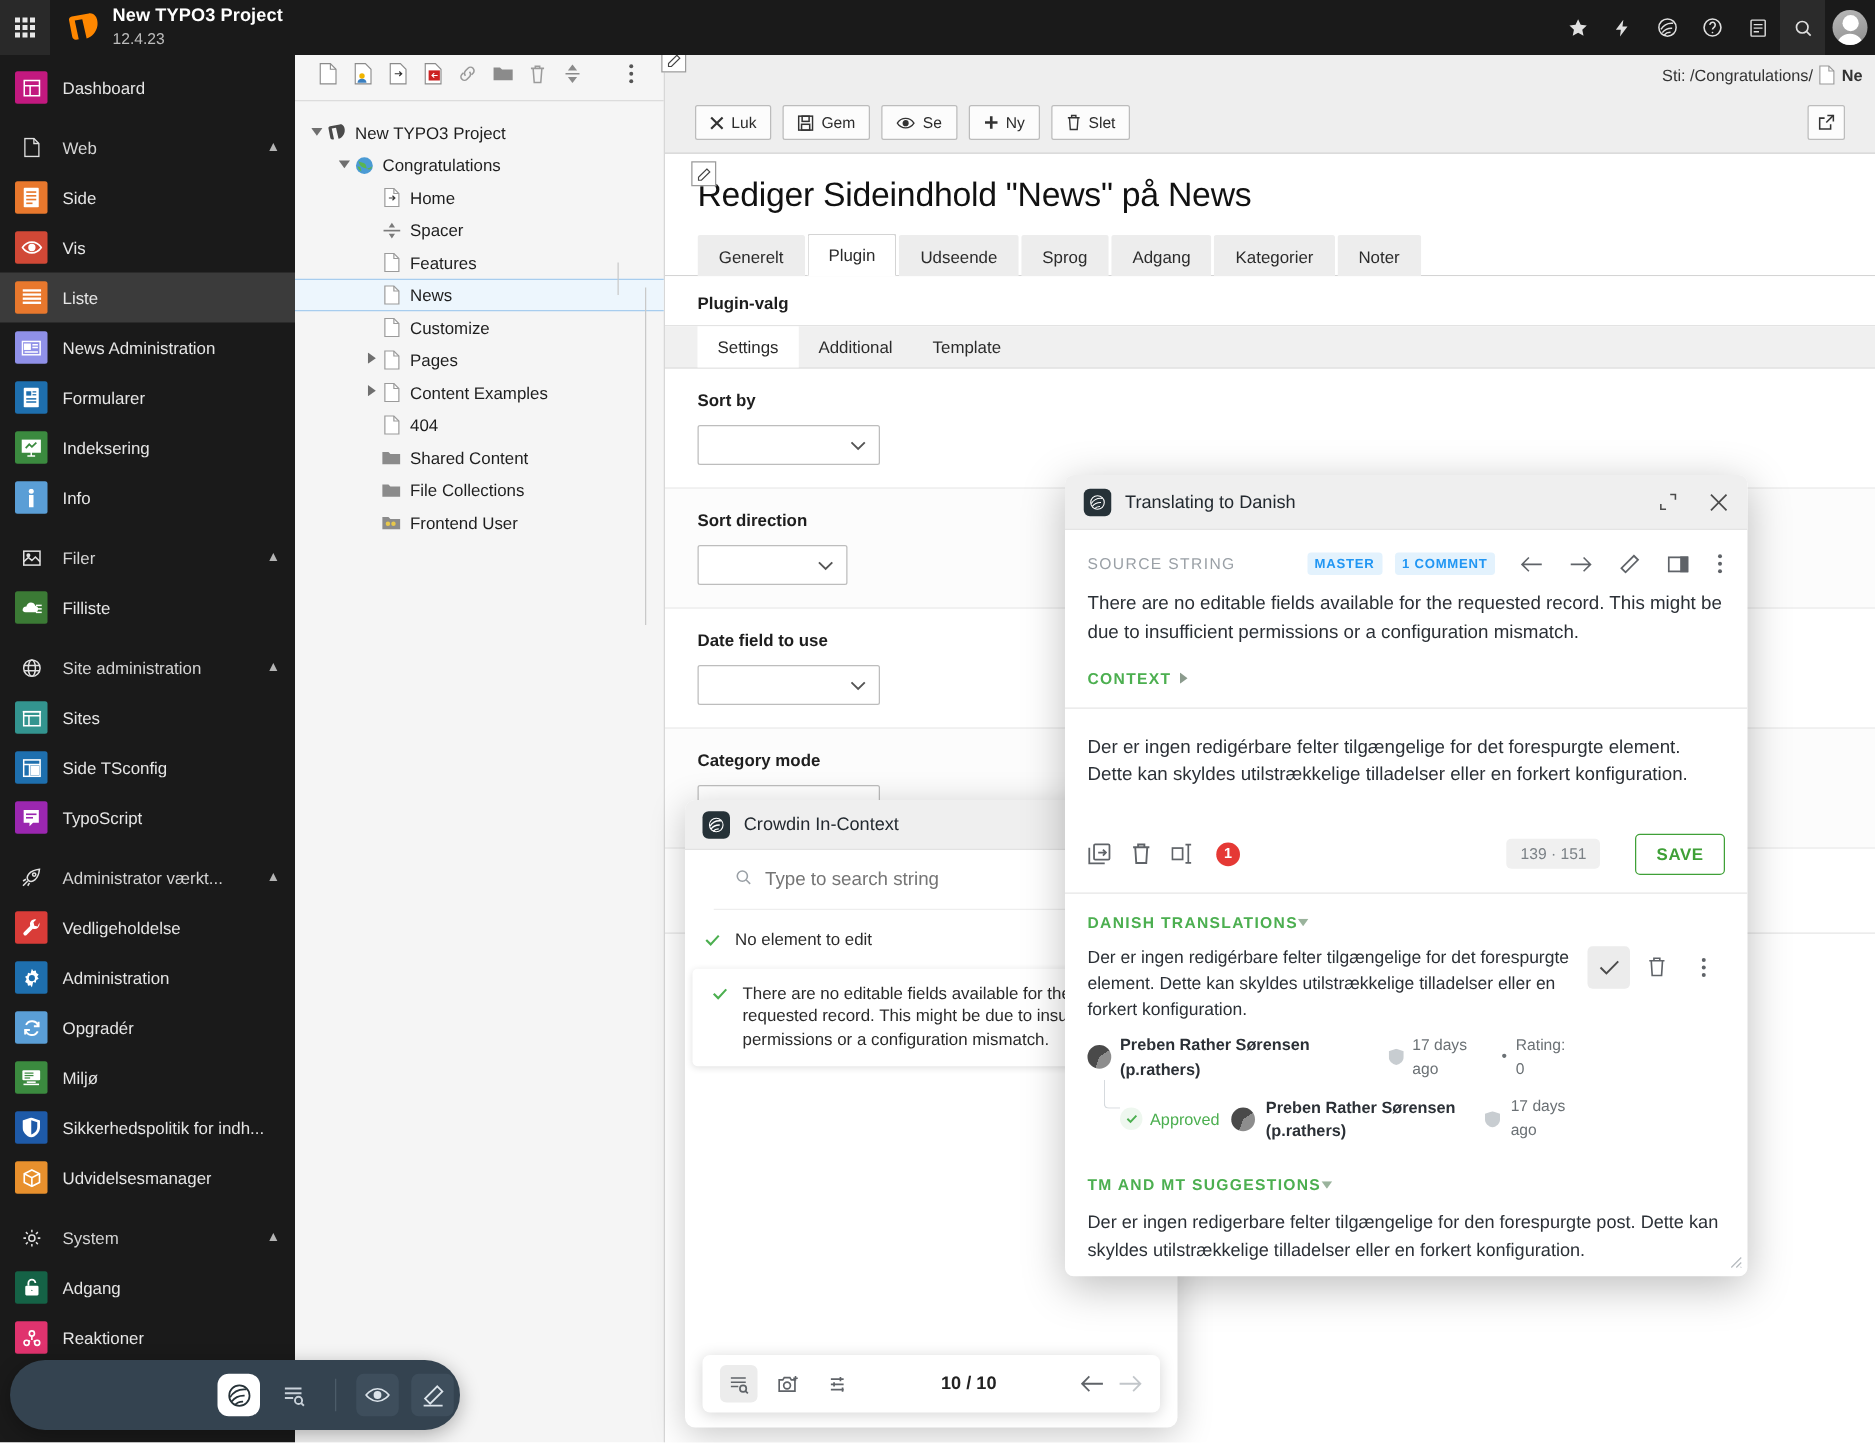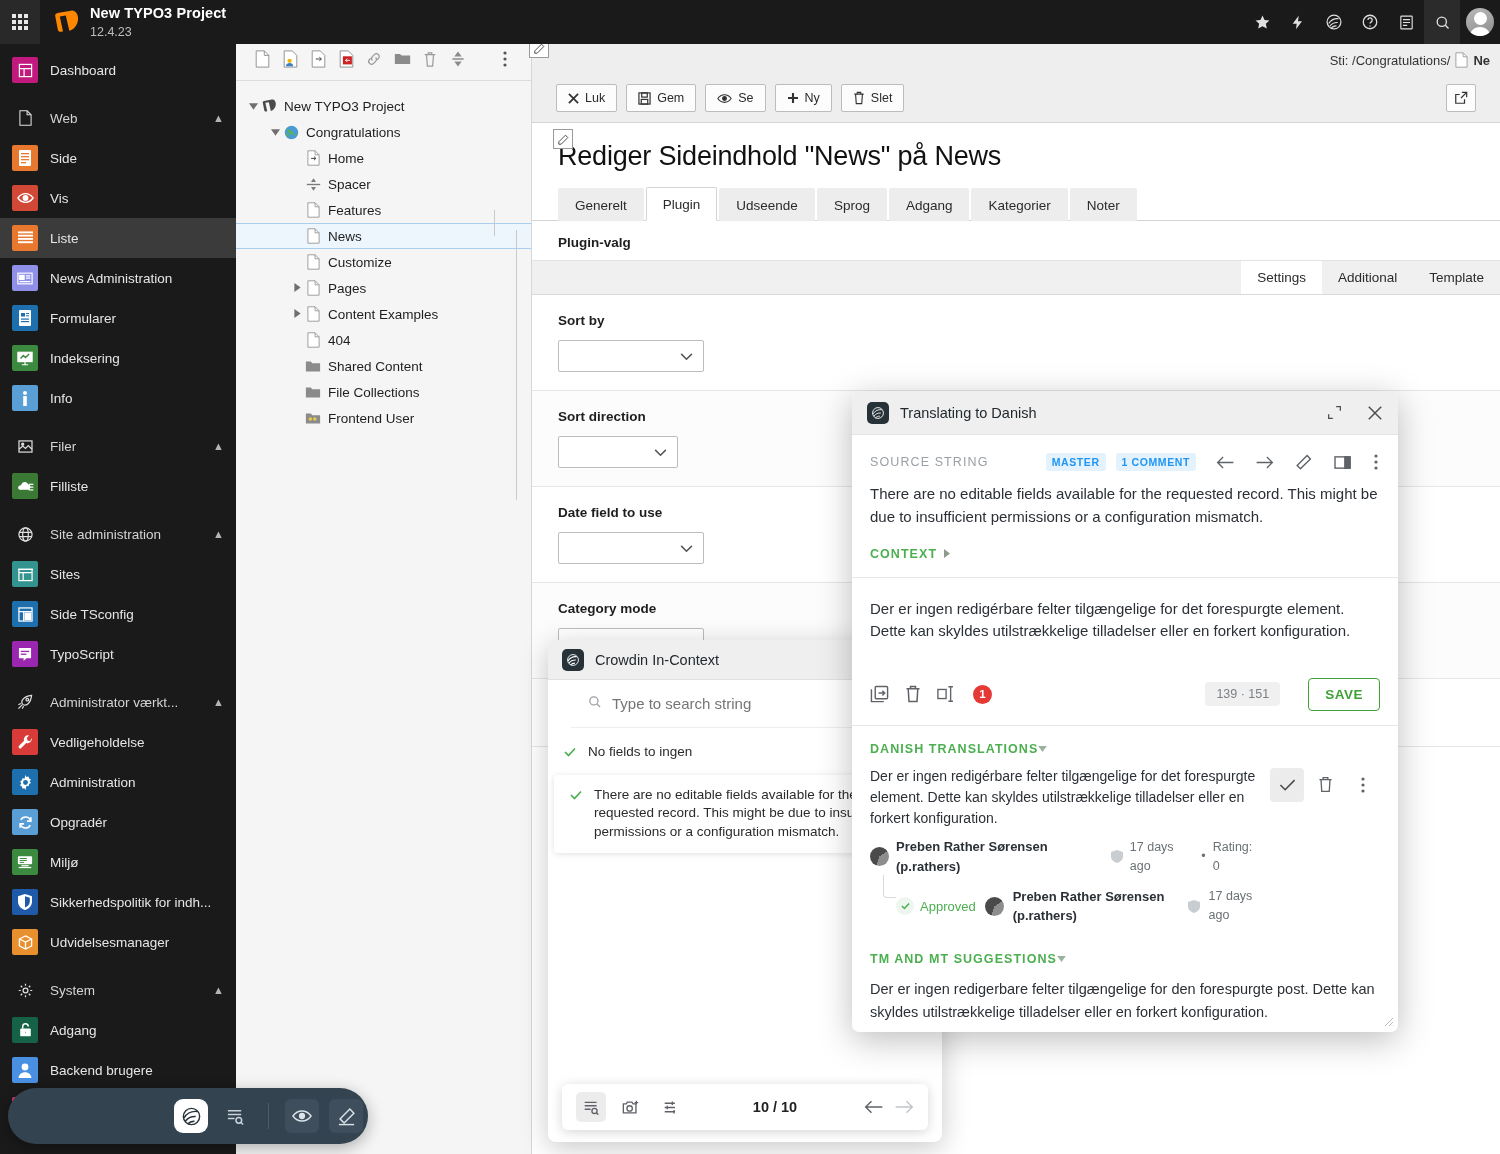--- a/index.html
+++ b/index.html
@@ -144,21 +144,21 @@
   .tab {
     padding: 9px 16px 8px 16px; font-size: 13.5px; color: #2b2b2b; cursor: pointer;
     border: 1px solid transparent; background: #ededed; border-bottom: none;
     margin-right: 2px; border-radius: 2px 2px 0 0; position: relative; top: 1px;
   }
   .tab.active { background: #fff; border-color: #d4d4d4; border-bottom: 1px solid #fff; }
   .section-head {
     font-size: 13.5px; font-weight: bold; color: #1e1e1e; padding: 14px 0 10px 26px;
     border-bottom: 1px solid #e3e3e3; background: #fff;
   }
-  .inner-tabs { display: flex; padding-left: 26px; background: #f0f0f0; border-bottom:1px solid #dadada;justify-content:flex-end; }
+  .inner-tabs { display: flex; padding-left: 26px; background: #f0f0f0; border-bottom:1px solid #dadada; }
   .itab {
     padding: 9px 16px; font-size: 13.5px; color: #2b2b2b; cursor: pointer; background: transparent;
   }
   .itab.active { background: #fff; }
   .field-row { padding: 18px 26px 18px 26px; border-bottom: 1px solid #e6e6e6; background:#fff; }
   .field-row:nth-child(even) { background:#fcfcfc; }
   .field-label { font-size: 13.5px; font-weight: bold; color: #1e1e1e; margin-bottom: 12px; }
   .select-box {
     width: 146px; height: 32px; border: 1px solid #bdbdbd; background: #fff; border-radius: 2px;
     display: flex; align-items: center; justify-content: flex-end; padding-right: 10px;
@@ -208,21 +208,21 @@
     width: 30px; height: 30px; border-radius: 5px; display: flex; align-items: center;
     justify-content: center; color: #5f6368; cursor: pointer;
   }
   .cf-ico.on { background: #ececec; }
   .cf-count { flex: 1; text-align: center; font-size: 14.5px; color: #222; font-weight: bold; }
   .cf-nav { color:#5f6368; cursor:pointer; display:flex; align-items:center; }
   .cf-nav.dis { color: #c2c6ca; }
 
   
   .tr-dialog {
-    position: absolute; left: 852px; top: 391px; width: 546px; height: 641px;
+    position: absolute; left: 852px; top: 380px; width: 546px; height: 641px;
     background: #fff; border-radius: 7px; z-index: 70;
     box-shadow: 0 8px 34px rgba(0,0,0,.26); overflow: hidden;
   }
   .tr-header {
     display: flex; align-items: center; height: 44px; padding: 0 15px; gap: 11px;
     background: #efefef; border-bottom: 1px solid #e4e4e4;
   }
   .tr-title { font-size: 14.5px; color: #22292f; flex: 1; }
   .tr-hbtn { color: #4b4b4b; cursor: pointer; display: flex; align-items: center; }
   .tr-srcbar {
@@ -647,29 +647,20 @@
         <span class="mm-ico" style="background:#156246">
           <svg width="13" height="16" viewBox="0 0 14 16" fill="none" stroke="#fff" stroke-width="1.6">
             <rect x="1.3" y="6.5" width="11.4" height="8.3" rx="1" fill="#fff" stroke="none"></rect>
             <path d="M4 6.5V4.2a3 3 0 016 0"></path>
             <circle cx="7" cy="10.5" r="1.3" fill="#156246"></circle>
           </svg>
         </span>
         <span class="mm-label">Adgang</span>
       </div>
       <div class="mm-item">
-        <span class="mm-ico" style="background:#4a90e2">
-          <svg width="14" height="15" viewBox="0 0 14 15" fill="#fff">
-            <circle cx="7" cy="4" r="3.4"></circle>
-            <path d="M.6 15c0-3.6 2.9-5.8 6.4-5.8s6.4 2.2 6.4 5.8z"></path>
-          </svg>
-        </span>
-        <span class="mm-label">Backend brugere</span>
-      </div>
-      <div class="mm-item">
         <span class="mm-ico" style="background:#e0336e">
           <svg width="15" height="15" viewBox="0 0 16 16" fill="none" stroke="#fff" stroke-width="1.4">
             <circle cx="8" cy="4" r="2.2"></circle>
             <circle cx="3.5" cy="12" r="2.2"></circle>
             <circle cx="12.5" cy="12" r="2.2"></circle>
             <path d="M8 6.2v3.4M6.5 10.3L5 11M9.5 10.3L11 11"></path>
           </svg>
         </span>
         <span class="mm-label">Reaktioner</span>
       </div>
@@ -1036,21 +1027,21 @@
           <path d="M16 16l5 5"></path>
         </svg>
     </span>
     <input class="cp-search-input" placeholder="Type to search string" style="">
   </div>
   <div class="cp-list" id="cp-list">
       <div class="cp-row">
         <span class="cp-check"><svg width="12" height="10" viewBox="0 0 12 10" fill="none" stroke="#4caf50" stroke-width="1.7">
             <path d="M1 5l3.5 3.5L11 1.5"></path>
           </svg></span>
-        <span class="cp-text">No fields to ingen</span>
+        <span class="cp-text">No element to edit</span>
       </div>
       <div class="cp-row sel">
         <span class="cp-check"><svg width="12" height="10" viewBox="0 0 12 10" fill="none" stroke="#4caf50" stroke-width="1.7">
             <path d="M1 5l3.5 3.5L11 1.5"></path>
           </svg></span>
         <span class="cp-text">There are no editable fields available for the requested record. This might be due to insufficient permissions or a configuration mismatch.</span>
       </div>
     </div>
   <div class="cp-footer">
     <div class="cf-ico on">

